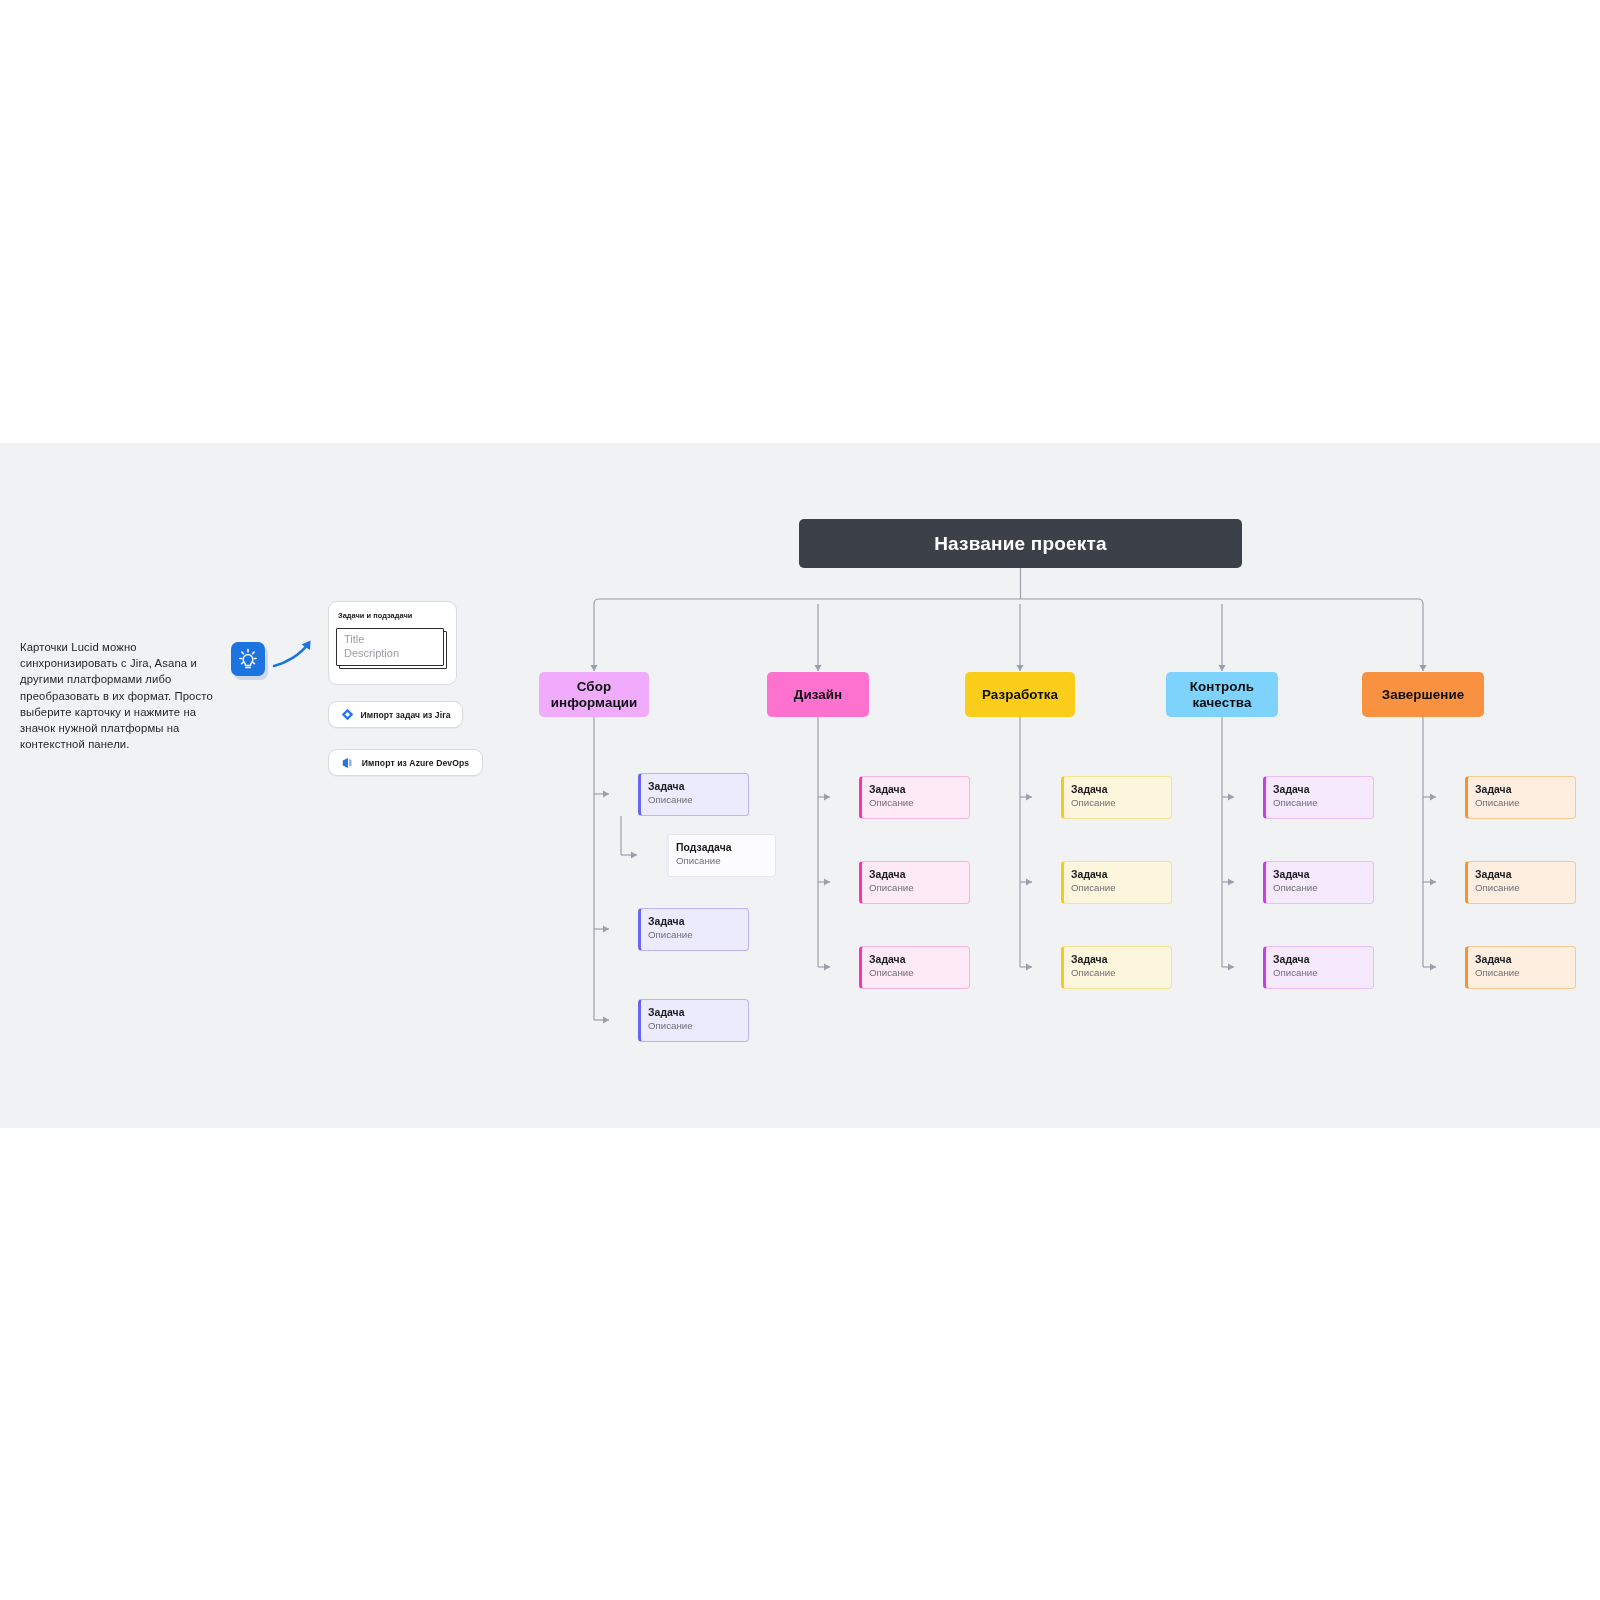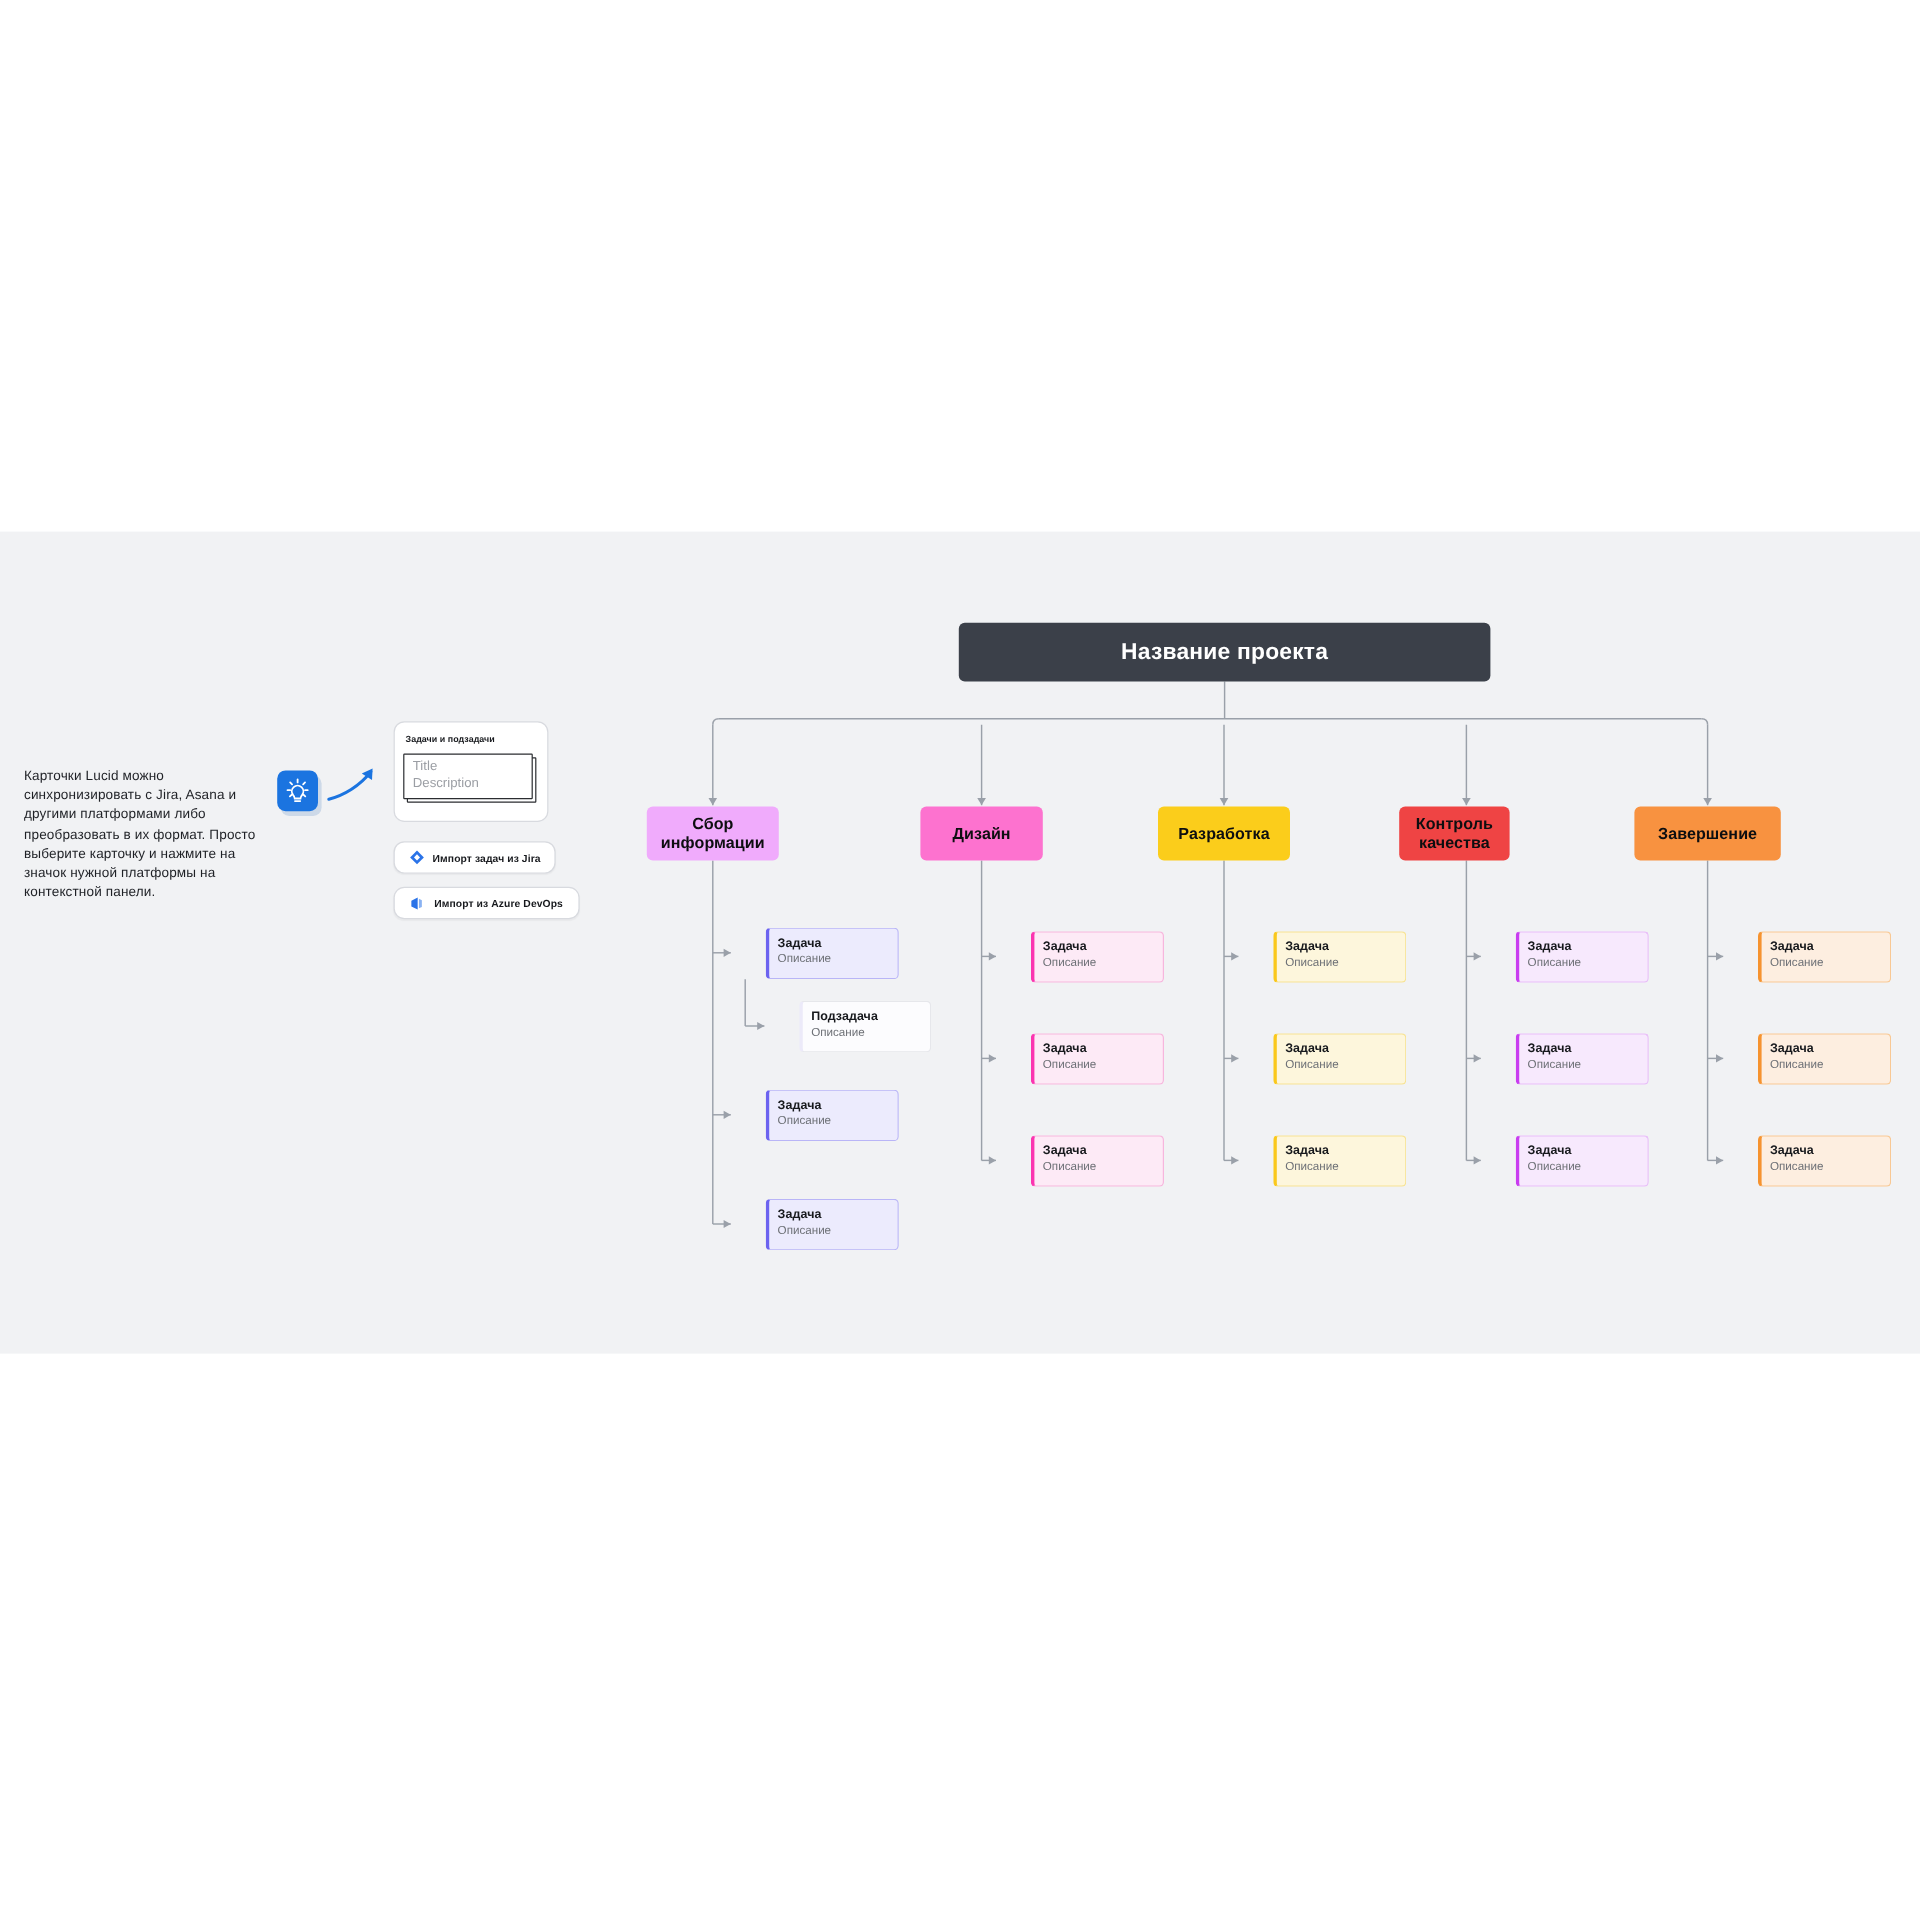--- a/index.html
+++ b/index.html
@@ -73,21 +73,21 @@
 
   .import-btn {
     position: absolute;
     background: #ffffff;
     border: 1px solid #d8dadf;
     border-radius: 9px;
     display: flex; align-items: center;
     box-shadow: 0 1px 1px rgba(0,0,0,.04);
   }
   #btn-jira  { left: 328px; top: 258px; width: 135px; height: 27px; }
-  #btn-azure { left: 328px; top: 296px; width: 155px; height: 27px; }
+  #btn-azure { left: 328px; top: 306px; width: 155px; height: 27px; }
   .import-btn .bicon { width: 20px; margin-left: 8px; display:flex; align-items:center; justify-content:center; flex:0 0 auto;}
   .import-btn .blabel {
     flex: 1; text-align: center;
     font-size: 8.6px; font-weight: 700; color: #17191d;
     padding-right: 8px; letter-spacing: .01em;
   }
 
   
   #diagram { position: absolute; left: 0; top: 0; width: 1600px; height: 685px; }
   #wires { position: absolute; left: 0; top: 0; width: 1600px; height: 685px; pointer-events:none; }
@@ -296,21 +296,21 @@
             <div class="c-desc">Описание</div>
           </div>
           <div class="card" style="left: 1033px; top: 418px; background: rgb(253, 246, 220); border-color: rgb(247, 227, 146) rgb(247, 227, 146) rgb(247, 227, 146) rgb(250, 200, 28);">
             <div class="c-title">Задача</div>
             <div class="c-desc">Описание</div>
           </div>
           <div class="card" style="left: 1033px; top: 503px; background: rgb(253, 246, 220); border-color: rgb(247, 227, 146) rgb(247, 227, 146) rgb(247, 227, 146) rgb(250, 200, 28);">
             <div class="c-title">Задача</div>
             <div class="c-desc">Описание</div>
           </div>
-          <div class="node cat-node" style="left: 1166px; top: 229px; width: 92px; background: #ef4444;">
+          <div class="node cat-node" style="left: 1166px; top: 229px; width: 112px; background: #7dd3fc;">
             <span>Контроль качества</span>
           </div>
           <div class="card" style="left: 1235px; top: 333px; background: rgb(247, 233, 253); border-color: rgb(232, 189, 248) rgb(232, 189, 248) rgb(232, 189, 248) rgb(201, 61, 240);">
             <div class="c-title">Задача</div>
             <div class="c-desc">Описание</div>
           </div>
           <div class="card" style="left: 1235px; top: 418px; background: rgb(247, 233, 253); border-color: rgb(232, 189, 248) rgb(232, 189, 248) rgb(232, 189, 248) rgb(201, 61, 240);">
             <div class="c-title">Задача</div>
             <div class="c-desc">Описание</div>
           </div>

